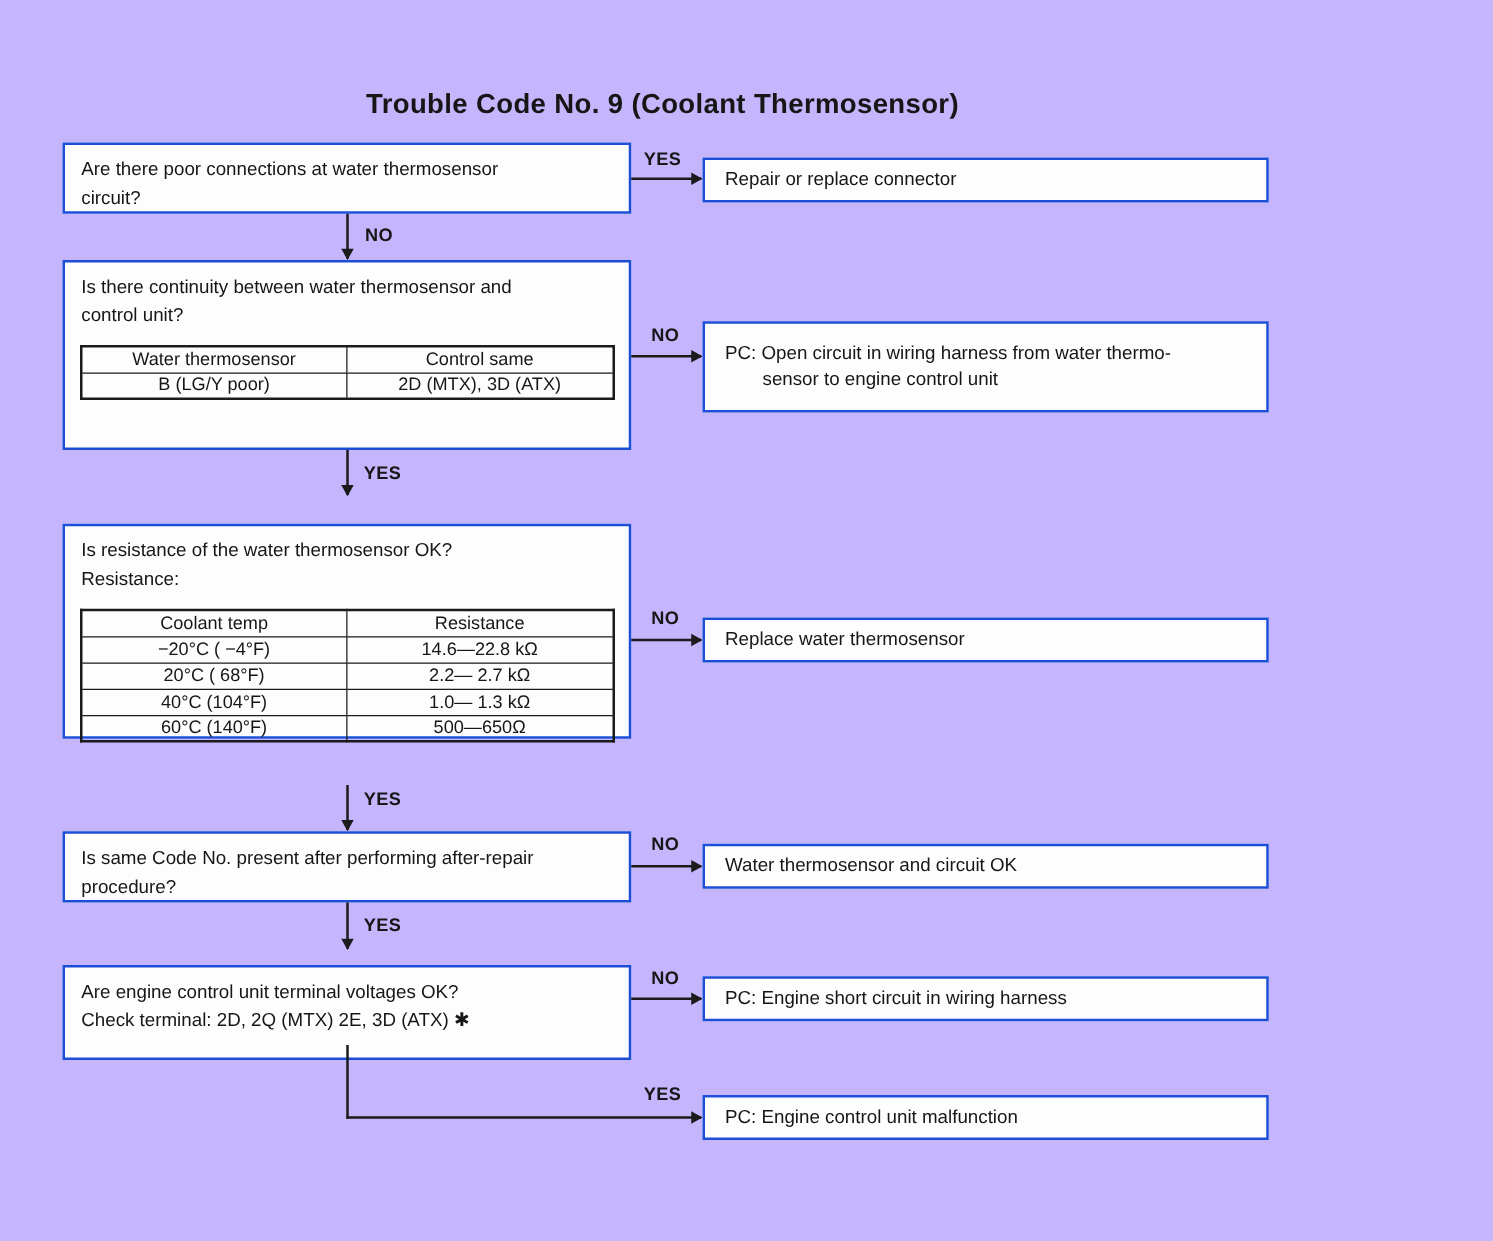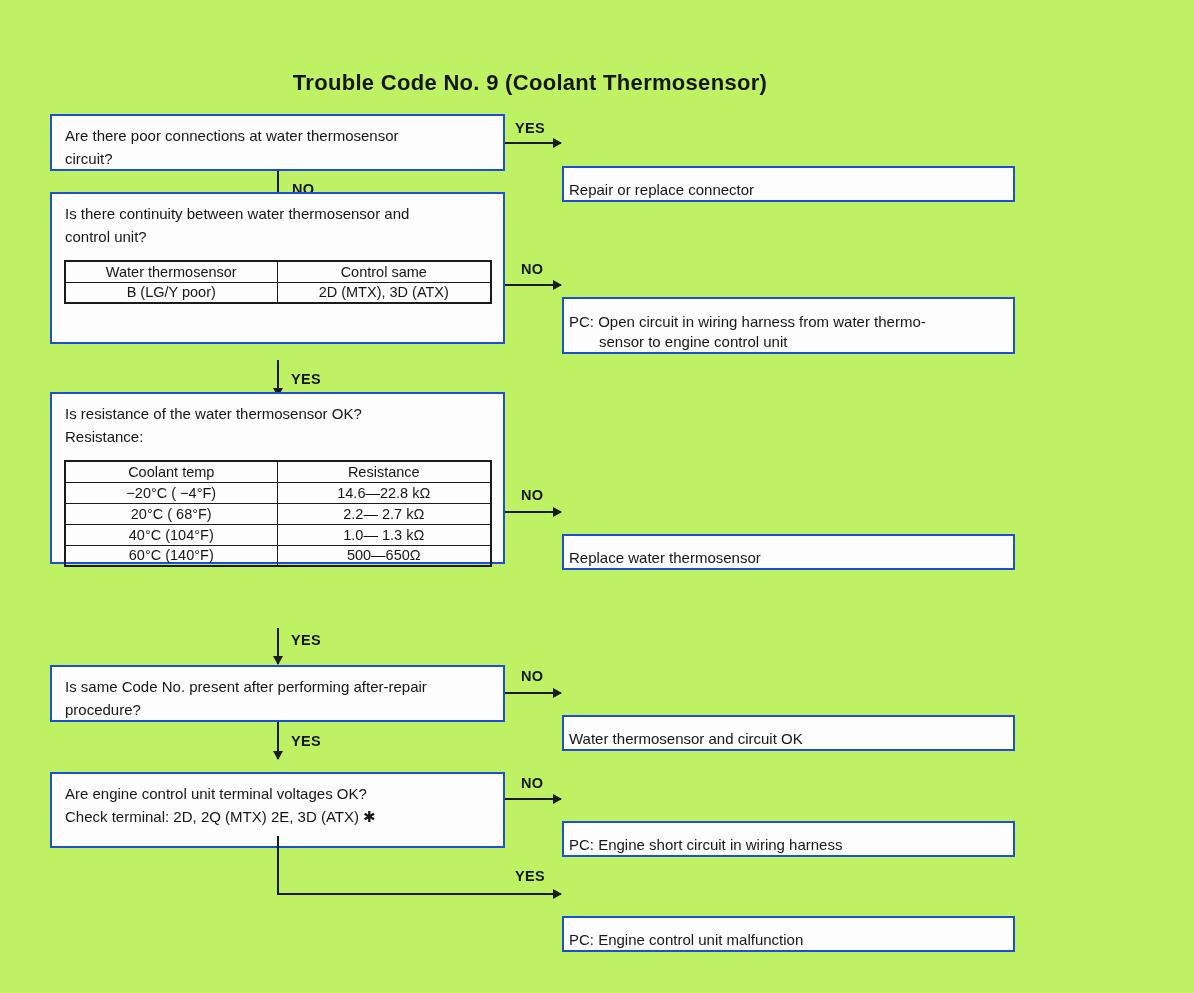--- a/index.html
+++ b/index.html
@@ -1,25 +1,25 @@
 <!DOCTYPE html>
 <html><head>
 <meta charset="utf-8">
 <style>
   * { margin:0; padding:0; box-sizing:border-box; }
   html,body { background:#ffffff; }
   body { font-family:"Liberation Sans", sans-serif; color:#161616; }
-  .page { position:relative; width:1194px; height:993px; background:#bef264; overflow:hidden; }
+  .page { position:relative; width:1194px; height:993px; background:#c4b5fd; overflow:hidden; }
 
   .title { position:absolute; top:70px; left:0; width:1060px; text-align:center;
            font-size:22px; font-weight:bold; letter-spacing:0.3px; }
 
   .box  { position:absolute; border:2px solid #1d4ed8; background:#fdfdfd; }
   .qbox { left:50px; width:455px; }
-  .rbox { left:562px; width:453px; display:flex; align-items:flex-end; padding:0 5px; font-size:15px; line-height:1.35;margin-top:40px; }
+  .rbox { left:562px; width:453px; display:flex; align-items:center; padding:0 16px; font-size:15px; line-height:1.35; }
 
   .qtext { padding:9px 12px 0 13px; font-size:15px; line-height:1.5; white-space:pre-line; }
 
   .hang { padding-left:30px; text-indent:-30px; white-space:pre-line; }
 
   table.flow { border-collapse:collapse; margin:12px auto 0; width:428px; font-size:14.5px; border:2px solid #1b1b1b; }
   table.flow th, table.flow td { border:1px solid #1b1b1b; text-align:center; padding:1px 4px; height:21px; font-weight:normal; }
   table.flow th { font-weight:normal; }
   table.flow .c1 { width:50%; }
 
@@ -45,46 +45,46 @@
 circuit?</div>
   </div>
   <div class="h-line arrow" style="left:505px;top:142px;width:56px"></div>
   <div class="label" style="left:515px;top:120px">YES</div>
   <div class="box rbox" style="top:126px;height:36px">
     <span>Repair or replace connector</span>
   </div>
   <div class="v-line arrow" style="left:277px;top:171px;height:36px"></div>
   <div class="label" style="left:292px;top:181px">NO</div>
 
-  <div class="box qbox" style="top:192px;height:152px">
+  <div class="box qbox" style="top:208px;height:152px">
     <div class="qtext">Is there continuity between water thermosensor and
 control unit?</div>
     <table class="flow">
       <tbody>
           <tr>
         <th class="c1">Water thermosensor</th>
         <th>Control same</th>
       </tr>
       <tr>
         <td>B (LG/Y poor)</td>
         <td>2D (MTX), 3D (ATX)</td>
       </tr>
     </tbody>
       </table>
   </div>
   <div class="h-line arrow" style="left:505px;top:284px;width:56px"></div>
   <div class="label" style="left:521px;top:261px">NO</div>
-  <div class="box rbox" style="top:257px;height:57px">
+  <div class="box rbox" style="top:257px;height:73px">
     <span class="hang">PC: Open circuit in wiring harness from water thermo-
 sensor to engine control unit</span>
   </div>
   <div class="v-line arrow" style="left:277px;top:360px;height:36px"></div>
   <div class="label" style="left:291px;top:371px">YES</div>
 
-  <div class="box qbox" style="top:392px;height:172px">
+  <div class="box qbox" style="top:419px;height:172px">
     <div class="qtext">Is resistance of the water thermosensor OK?
 Resistance:</div>
     <table class="flow">
       <tbody>
           <tr>
         <th class="c1">Coolant temp</th>
         <th>Resistance</th>
       </tr>
       <tr>
         <td>−20°C ( −4°F)</td>

